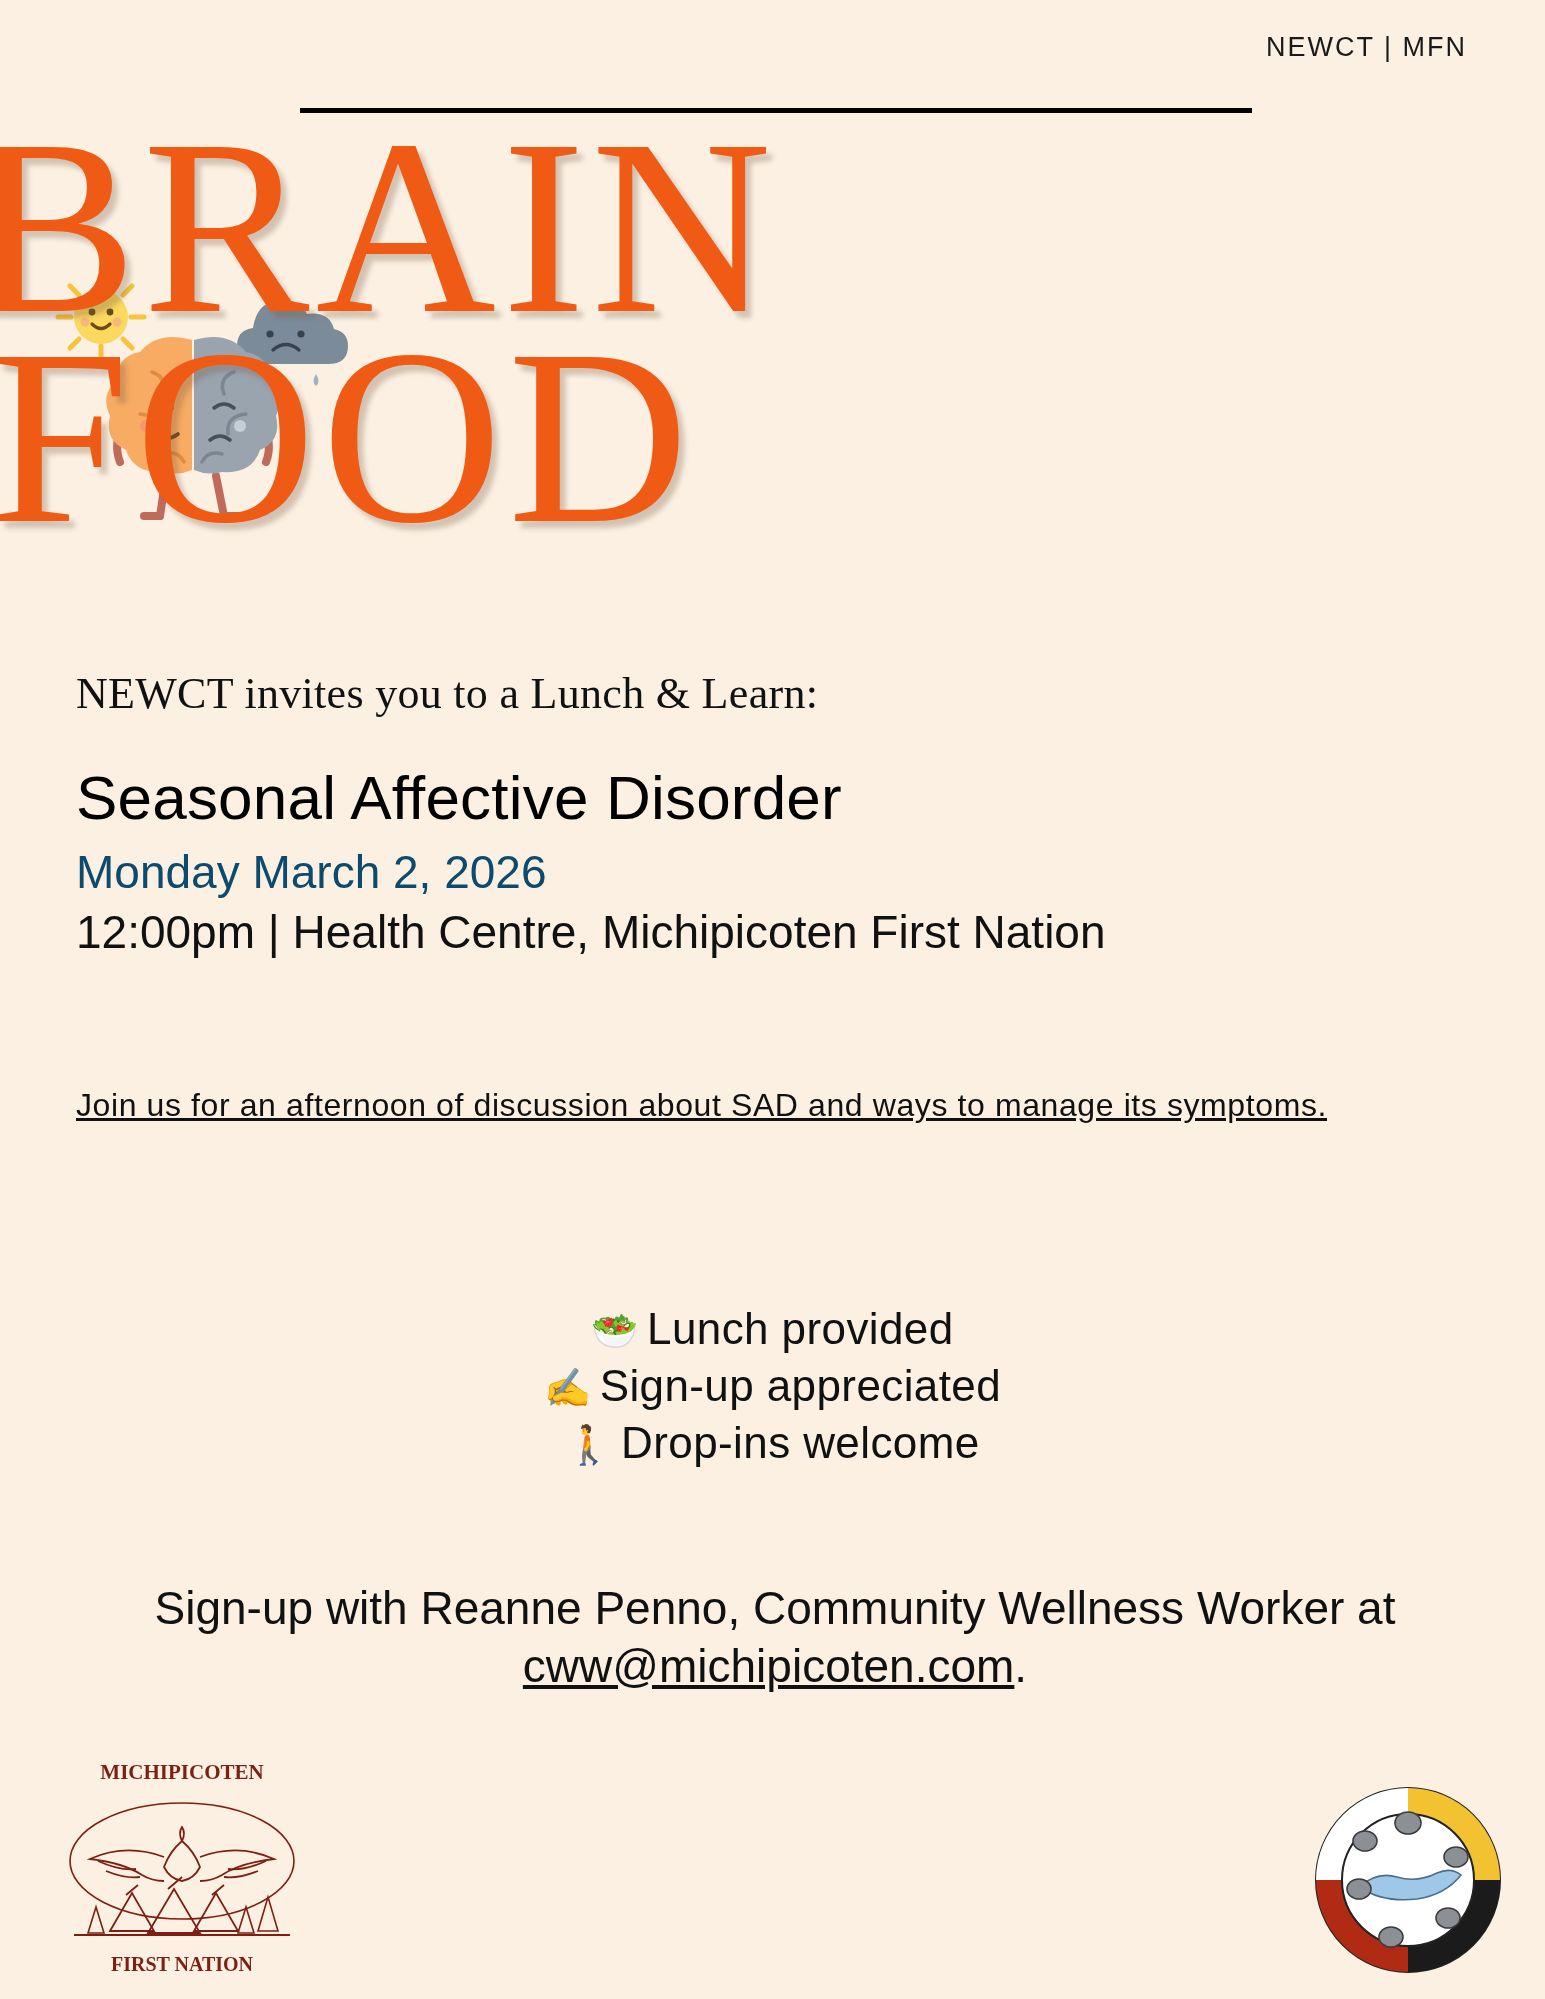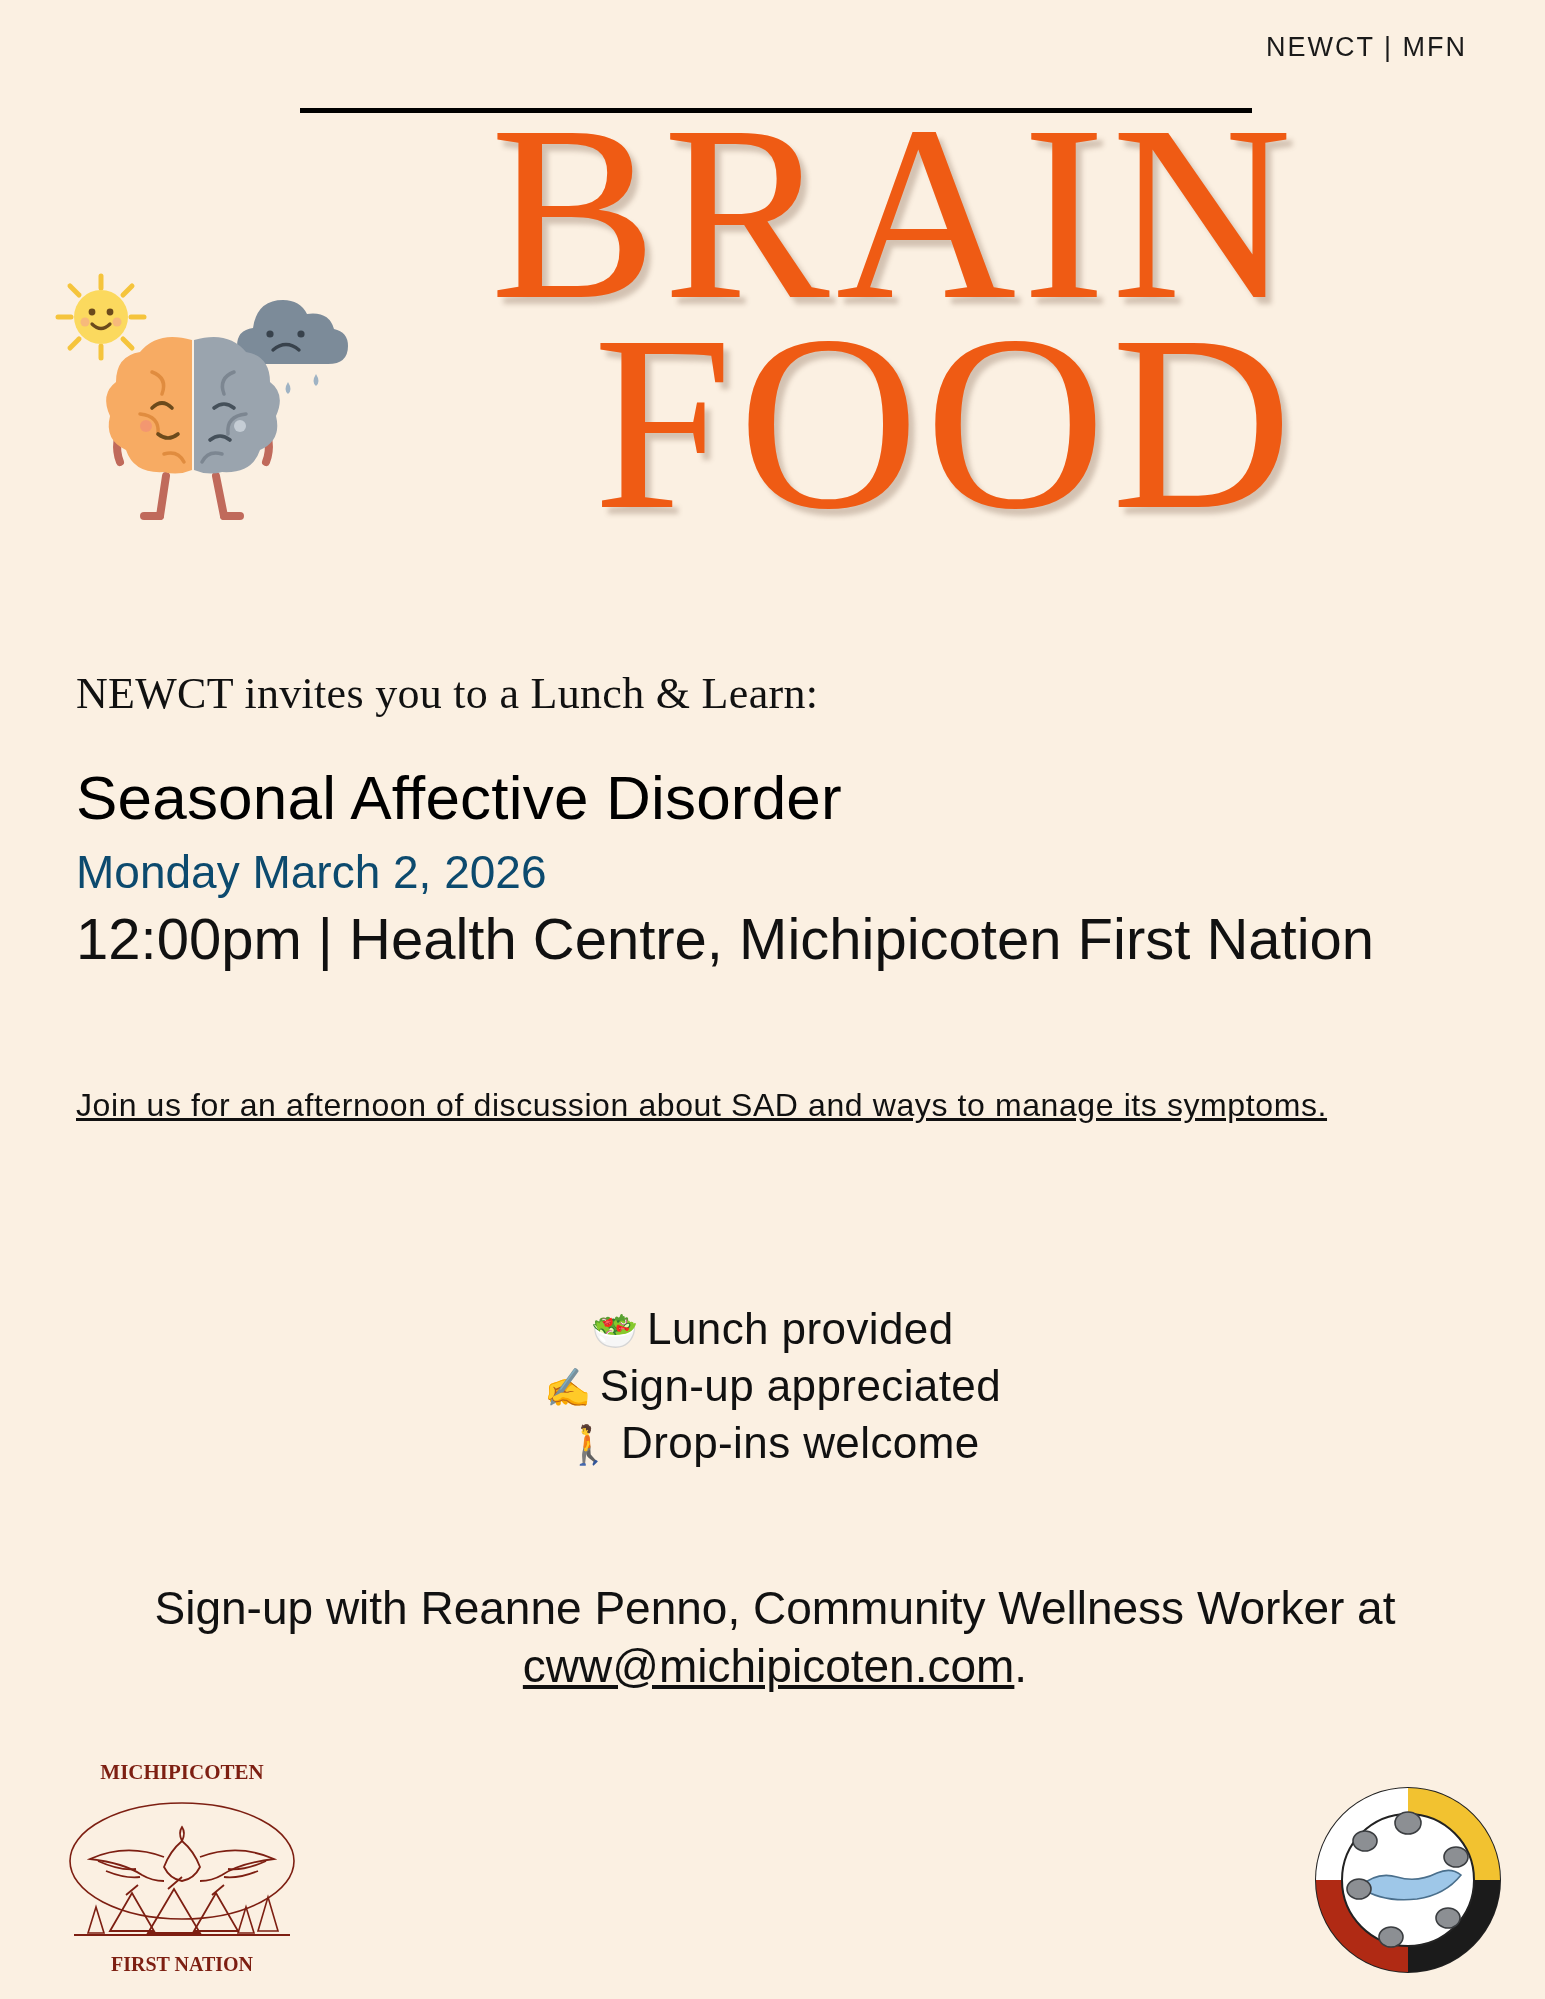--- a/index.html
+++ b/index.html
@@ -38,24 +38,24 @@
     top: 108px;
     left: 300px;
     width: 952px;
     height: 5px;
     background: #000000;
   }
 
   
   .title-block {
     position: absolute;
-    top: 108px;
+    top: 122px;
     left: 0;
     width: 1298px;
-    text-align: right;
+    text-align: left;
     pointer-events: none;
   }
   .title-line {
     font-family: "Liberation Serif", serif;
     color: #ef5b14;
     font-weight: 400;
     letter-spacing: 6px;
     line-height: 0.84;
     text-shadow: 6px 7px 5px rgba(120, 90, 70, 0.30);
   }
@@ -97,21 +97,21 @@
     color: #000;
     margin-bottom: 12px;
     margin-top: 43px;
   }
   .event-date {
     font-size: 46px;
     color: #0c4a6e;
     margin-bottom: 6px;
   }
   .event-time {
-    font-size: 58px;
+    font-size: 46px;
     color: #111;
   }
 
   .description {
     position: absolute;
     left: 76px;
     top: 1080px;
     width: 1420px;
     font-size: 32px;
     line-height: 1.62;

